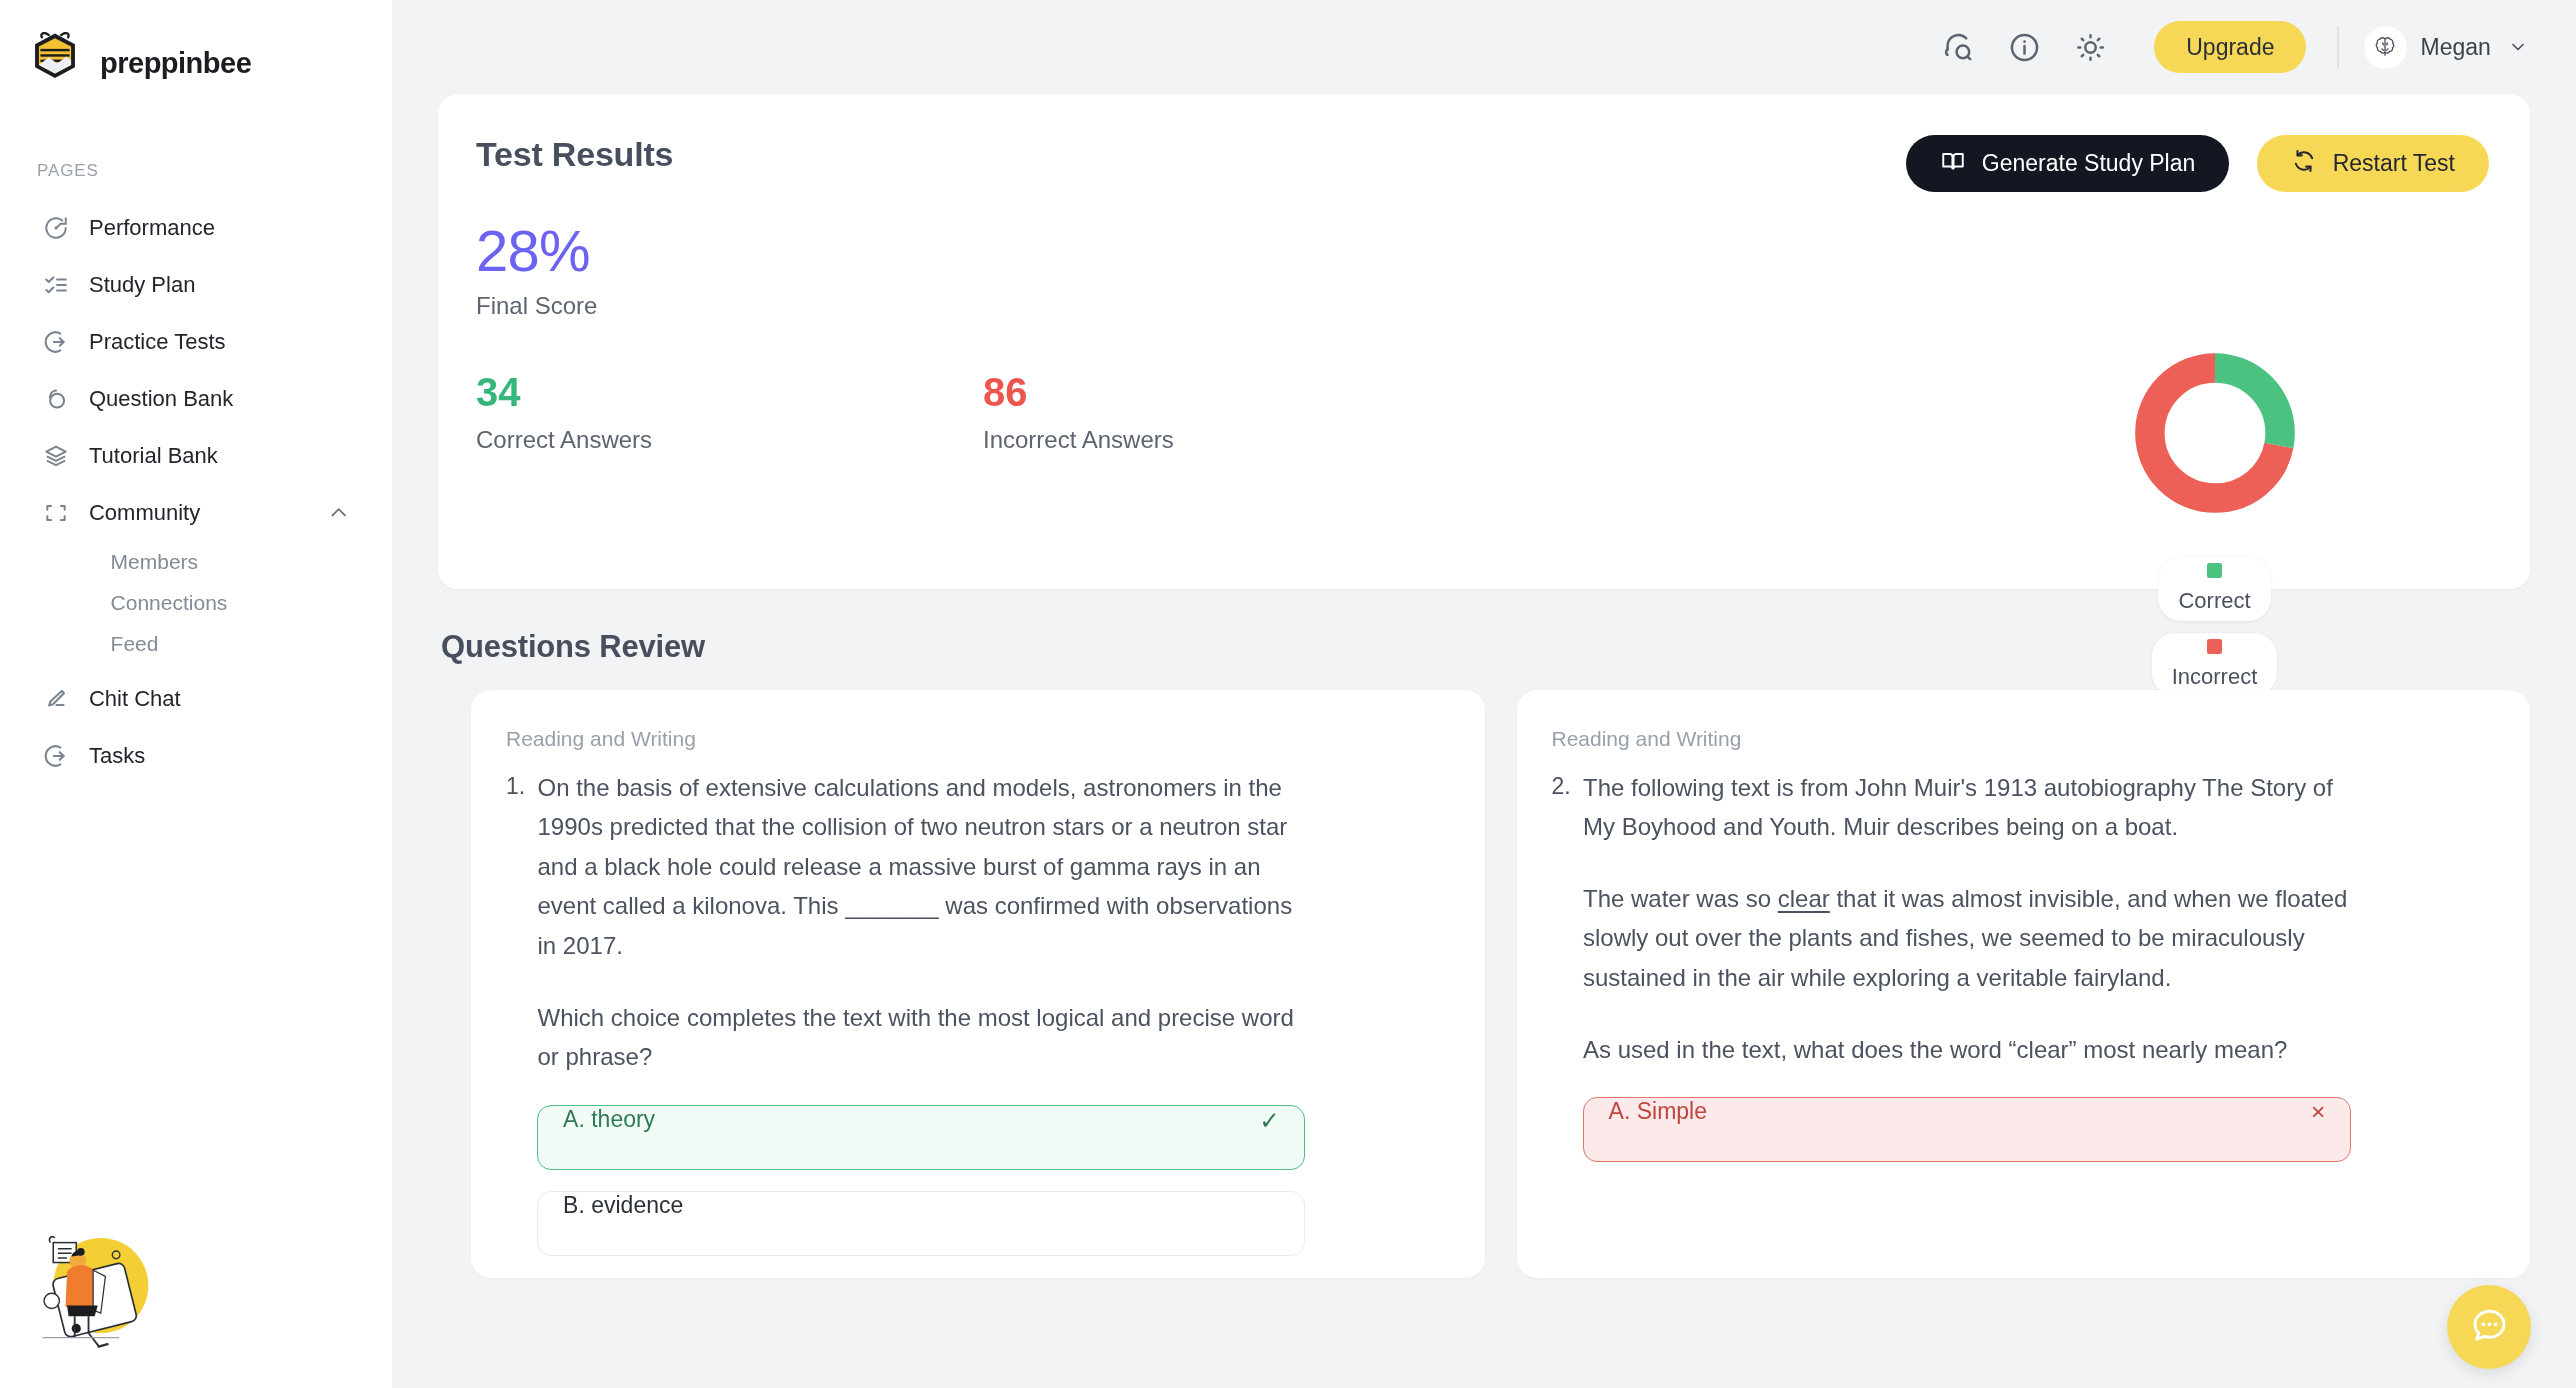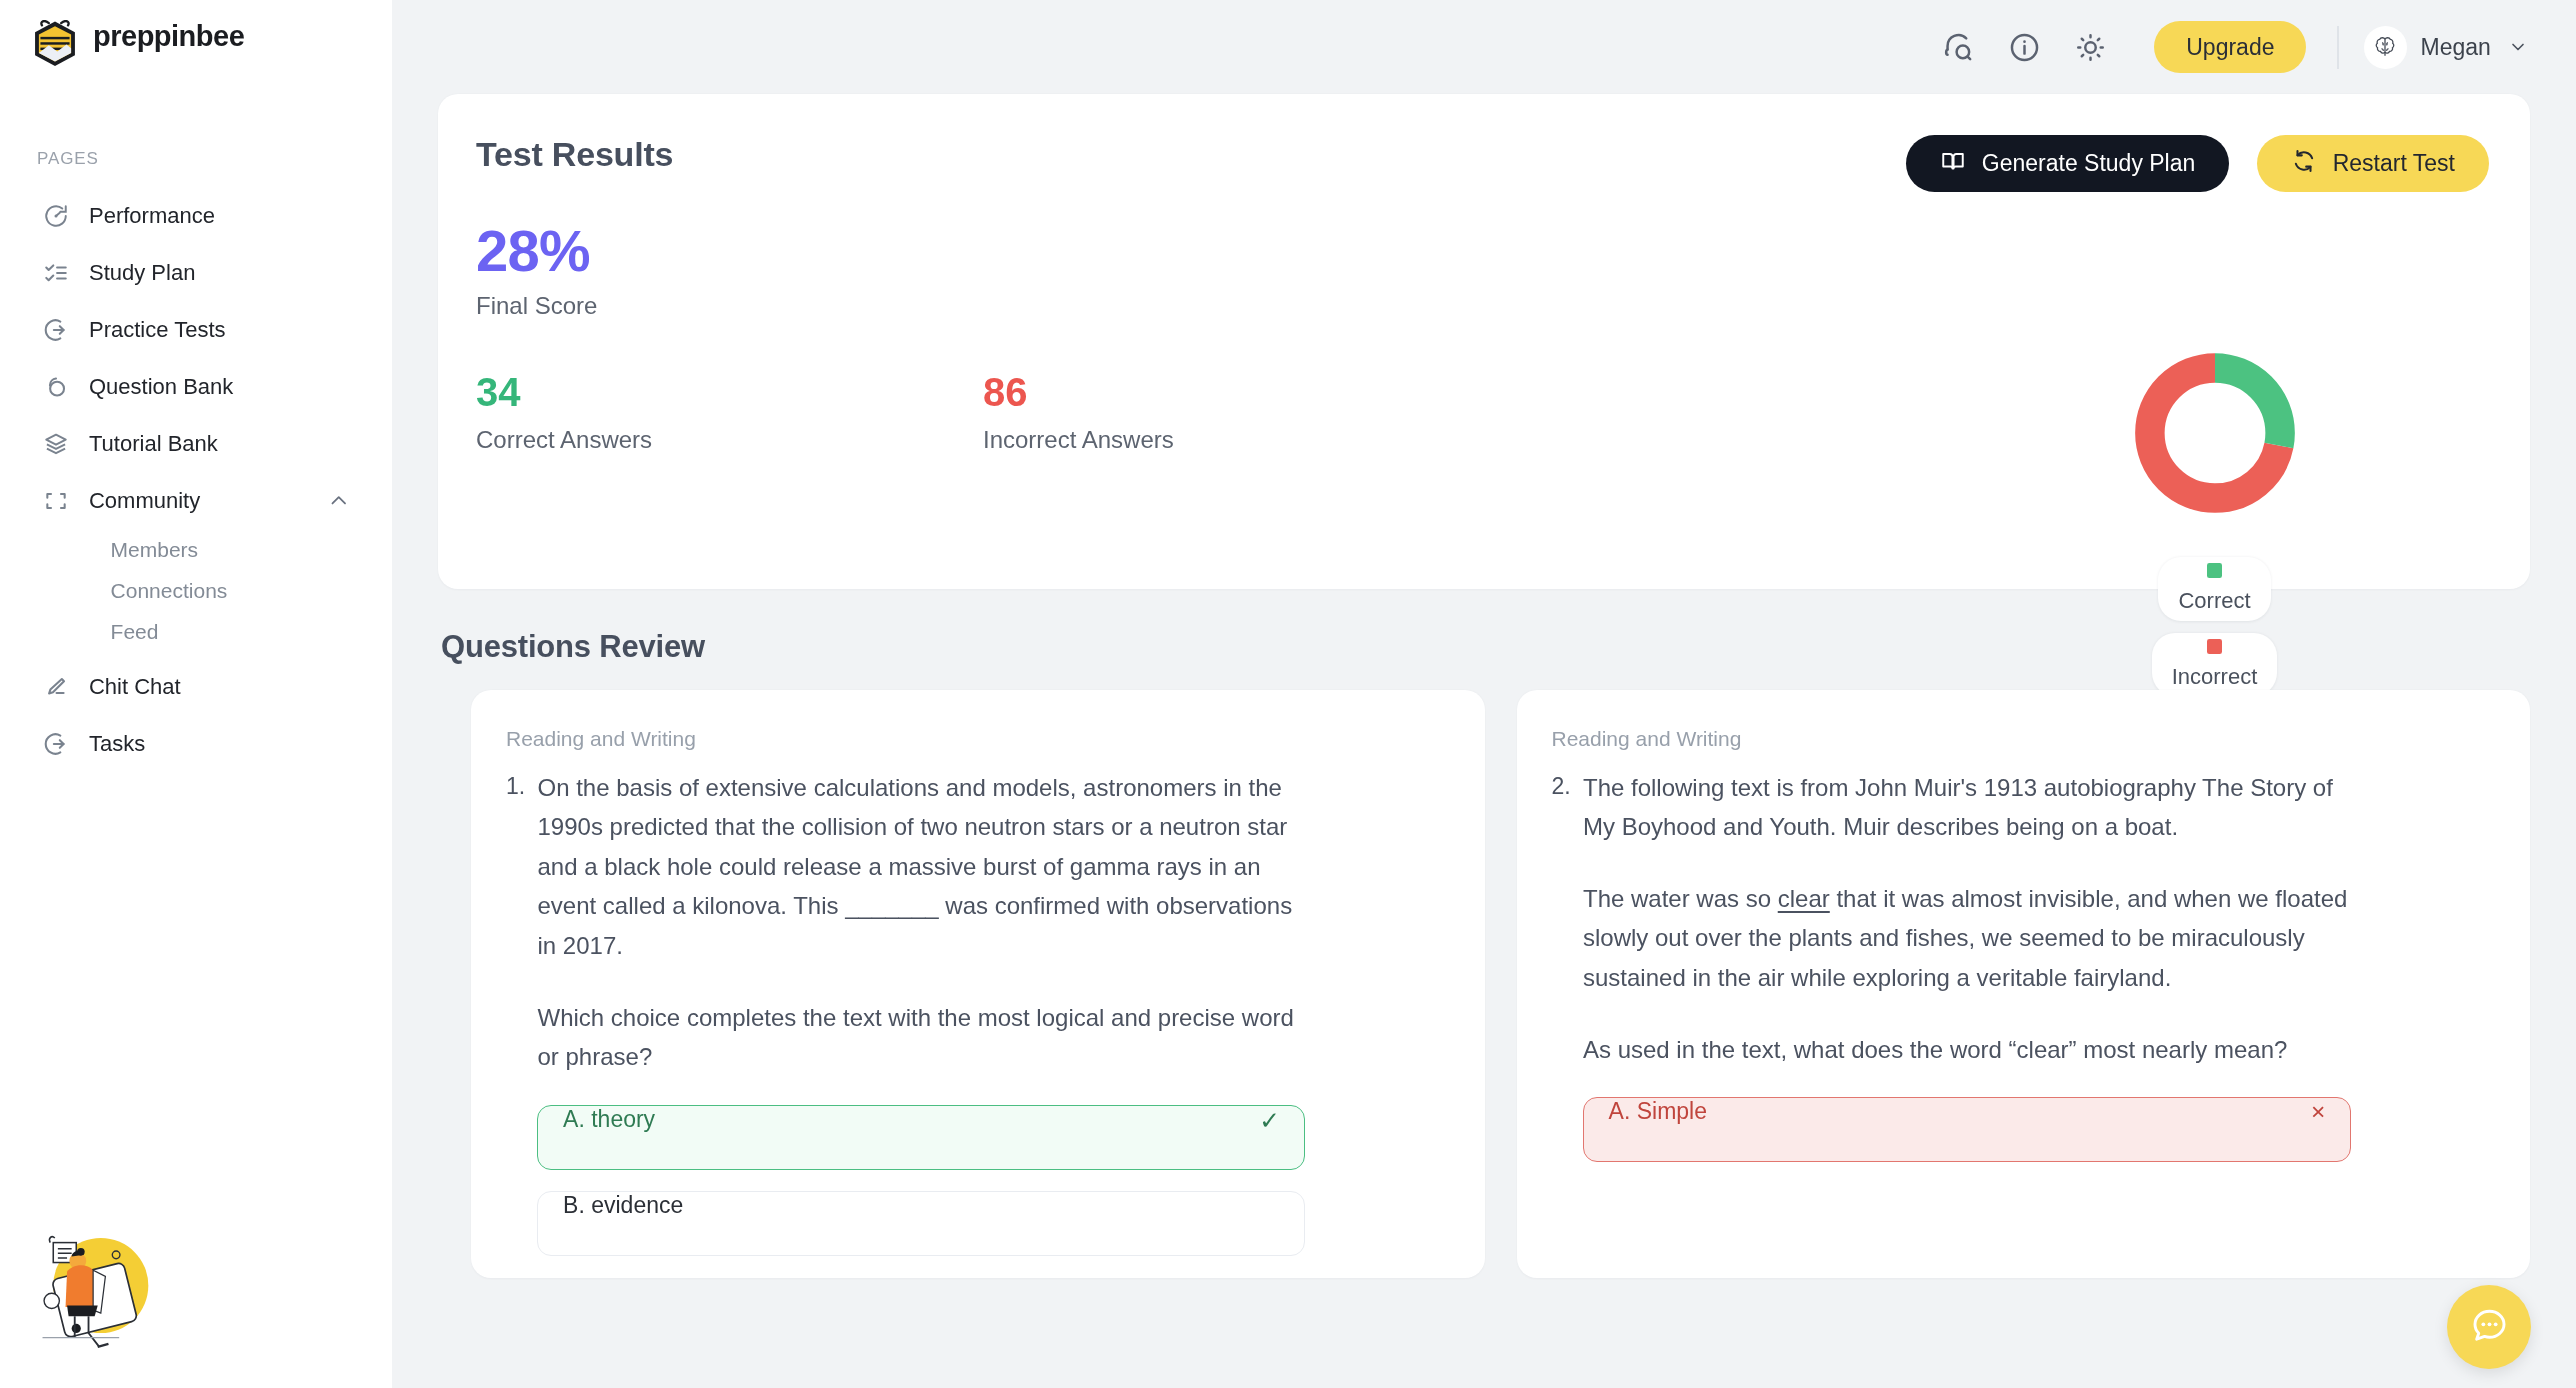--- a/index.html
+++ b/index.html
@@ -11,21 +11,21 @@
   }
   .app { display: flex; width: 2576px; height: 1389px; }
 
   
   .sidebar {
     width: 392px; height: 1389px;
     background: #ffffff;
     flex: 0 0 392px;
     position: relative;
   }
-  .brand { display: flex; align-items: flex-start; gap: 15px; padding: 20px 0 0 32px; }
+  .brand { display: flex; align-items: flex-end; gap: 22px; padding: 32px 0 0 32px; }
   .brand-logo { width: 46px; height: 48px; flex: 0 0 46px; }
   .brand-name { font-size: 29px; font-weight: 700; color: #1b1d21; letter-spacing: -0.5px; }
 
   .pages-label {
     font-size: 17px; color: #9aa1ab; letter-spacing: 0.9px;
     padding: 81px 0 0 37px; font-weight: 400;
   }
 
   .nav { margin-top: 18.4px; padding: 0 24.6px 0 24.6px; }
   .nav-item {
@@ -89,21 +89,21 @@
     display: inline-flex; align-items: center; gap: 15.4px;
     height: 57px; padding: 0 34px; border-radius: 29px;
     border: none; font-size: 23px; cursor: pointer;
     font-family: "Liberation Sans", sans-serif;
   }
   .btn svg { width: 26px; height: 26px; }
   .btn-dark { background: #121722; color: #fff; }
   .btn-yellow { background: #F7D856; color: #23272f; }
 
   .score-block { margin-top: 48px; }
-  .score-pct { font-size: 58px; font-weight: 700; color: #6C63F2; line-height: 1; letter-spacing: -0.8px; }
+  .score-pct { font-size: 58px; font-weight: 400; color: #6C63F2; line-height: 1; letter-spacing: -0.8px; }
   .score-lbl { font-size: 24px; color: #5d6470; margin-top: 12.3px; }
 
   .stats { display: flex; margin-top: 52px; }
   .stat { width: 507px; }
   .stat-num { font-size: 40px; font-weight: 700; line-height: 1; }
   .stat-num.correct { color: #35B67A; }
   .stat-num.incorrect { color: #EC564F; }
   .stat-lbl { font-size: 24px; color: #5d6470; margin-top: 14px; }
 
   .donut-wrap { position: absolute; right: 227px; top: 253px; width: 177px; text-align: center; }

